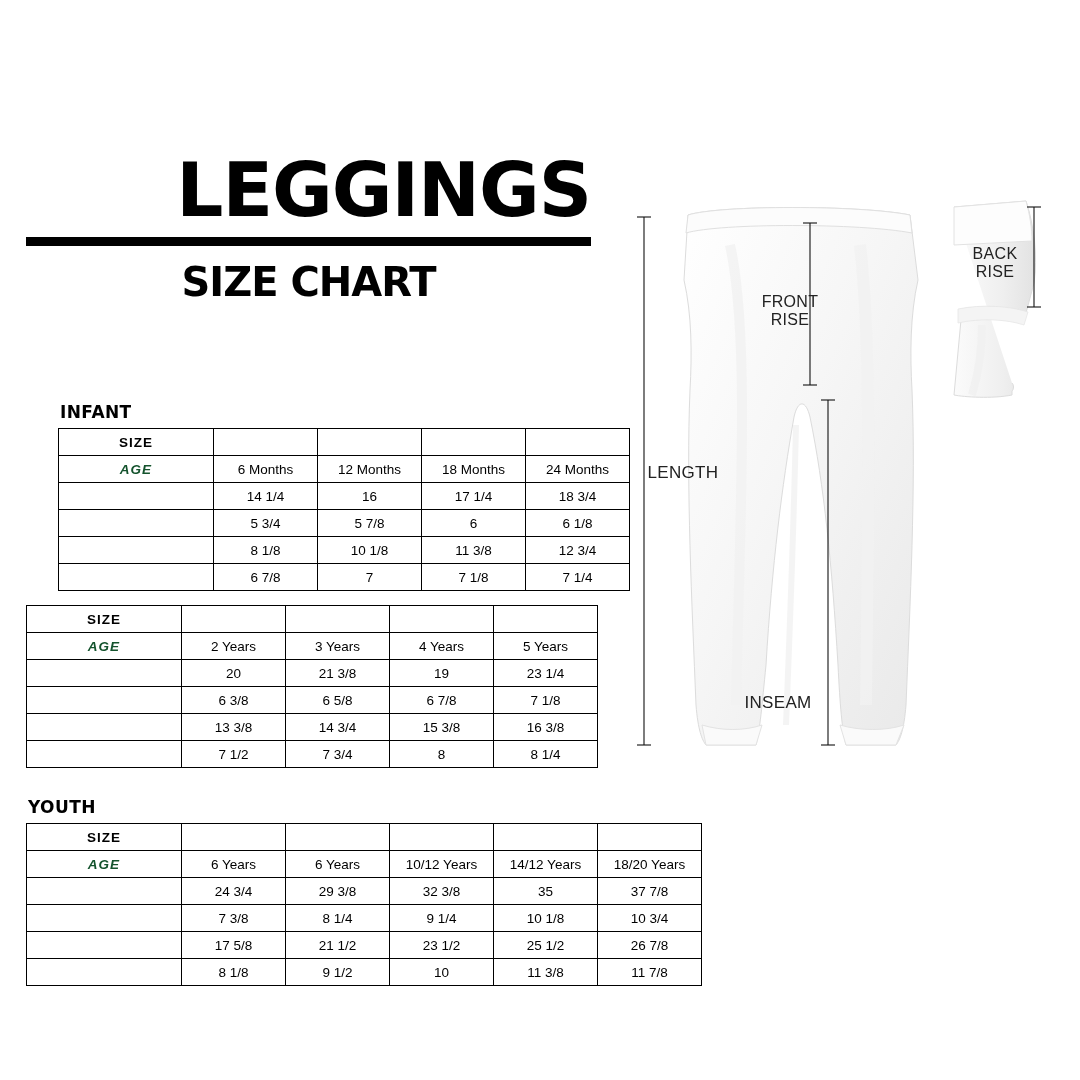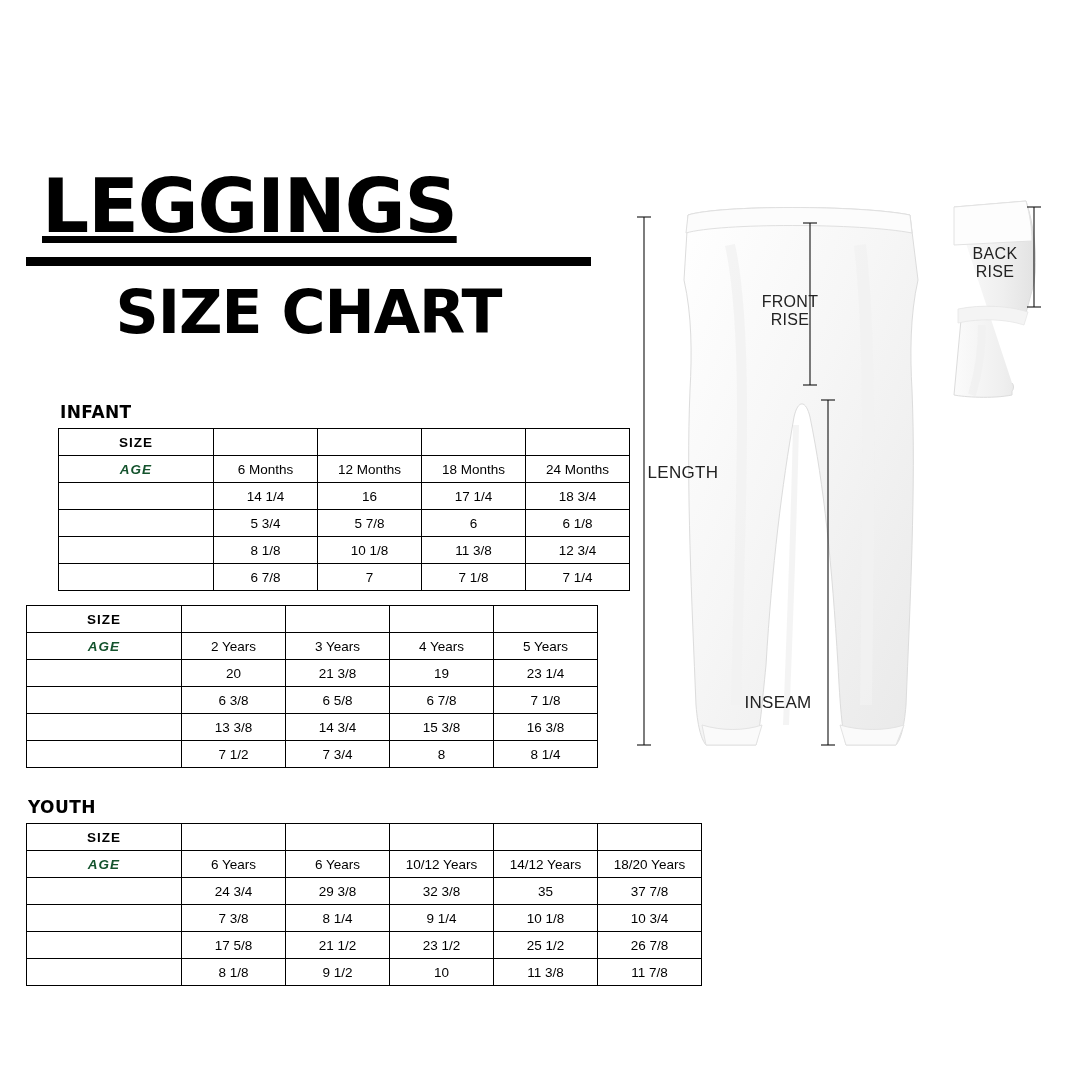--- a/index.html
+++ b/index.html
@@ -26,33 +26,32 @@
     left: 26px;
     top: 155px;
     width: 565px;
   }
   .title-main {
     font-family: "DejaVu Sans", sans-serif;
     font-weight: bold;
     font-size: 74px;
     line-height: 0.95;
     letter-spacing: -1px;
-    text-align: left;
-    margin: 16px;
-    text-decoration: underline;
+    text-align: right;
+    margin: 0;
   }
   .title-rule {
     height: 9px;
     background: #000;
     margin: 12px 0 8px 0;
   }
   .title-sub {
     font-family: "DejaVu Sans", sans-serif;
     font-weight: bold;
-    font-size: 60px;
+    font-size: 40px;
     line-height: 1.0;
     letter-spacing: -1px;
     text-align: center;
     margin: 16px;
   }
 
   
   .section {
     position: absolute;
     left: 26px;

